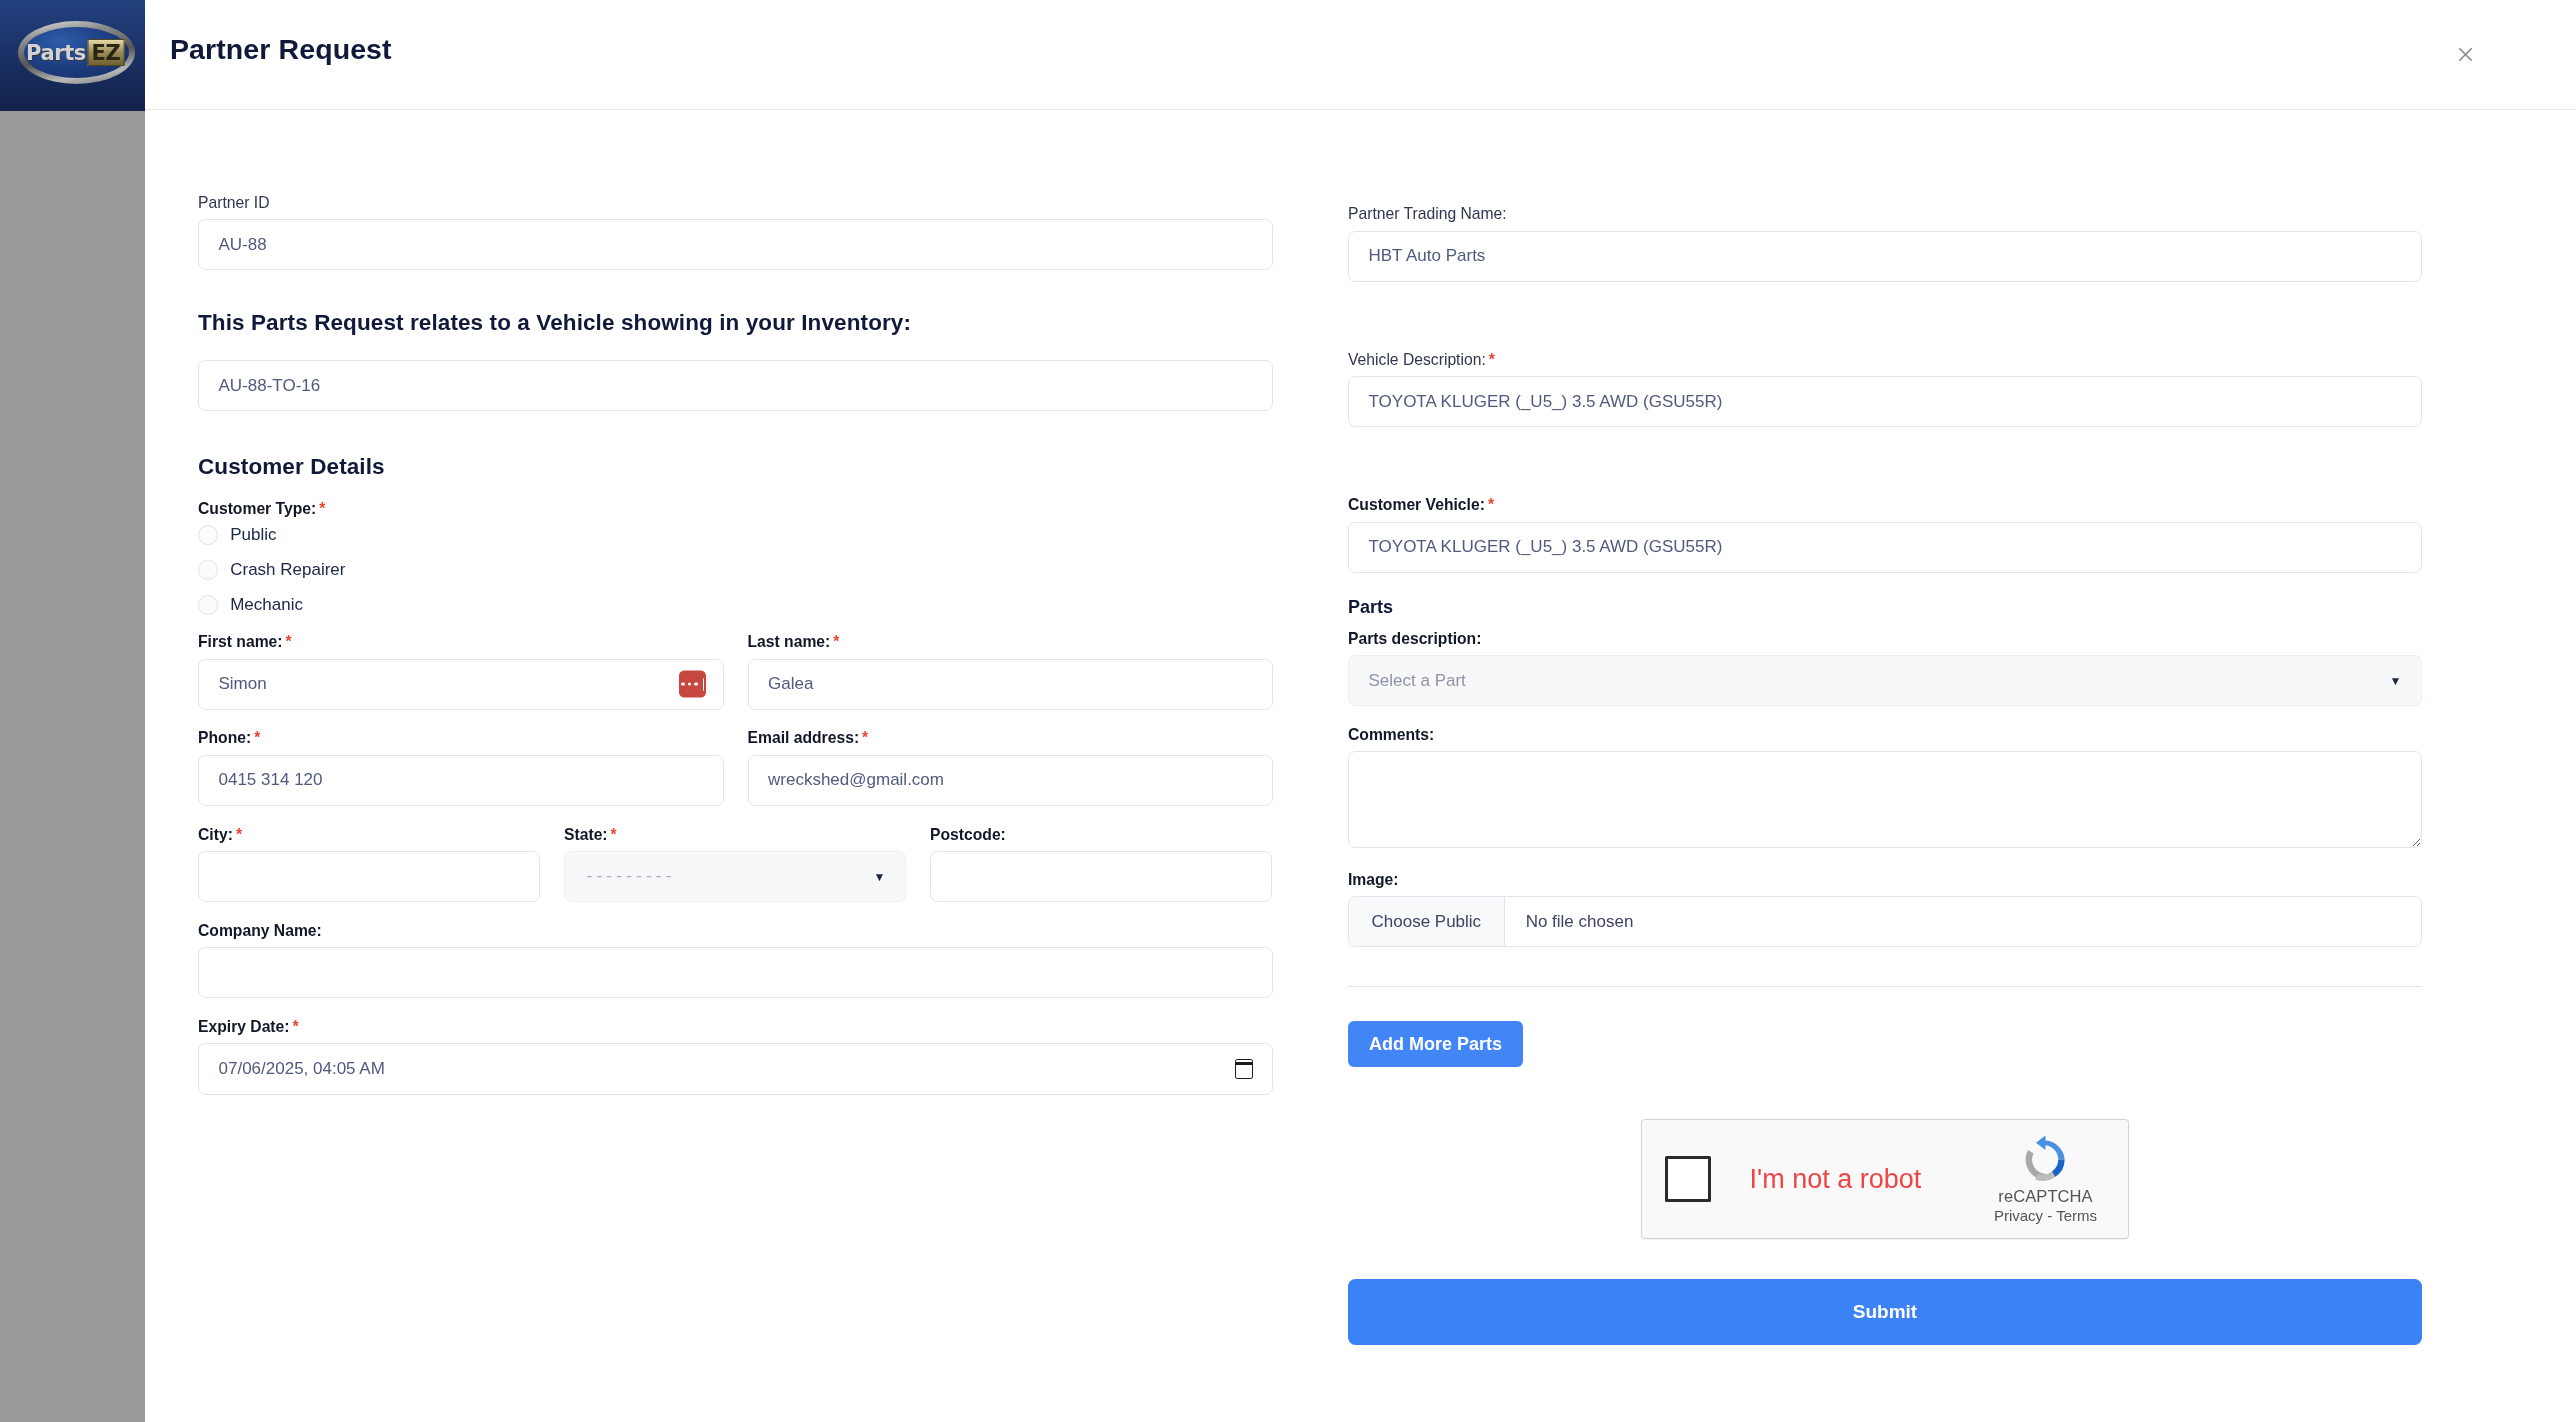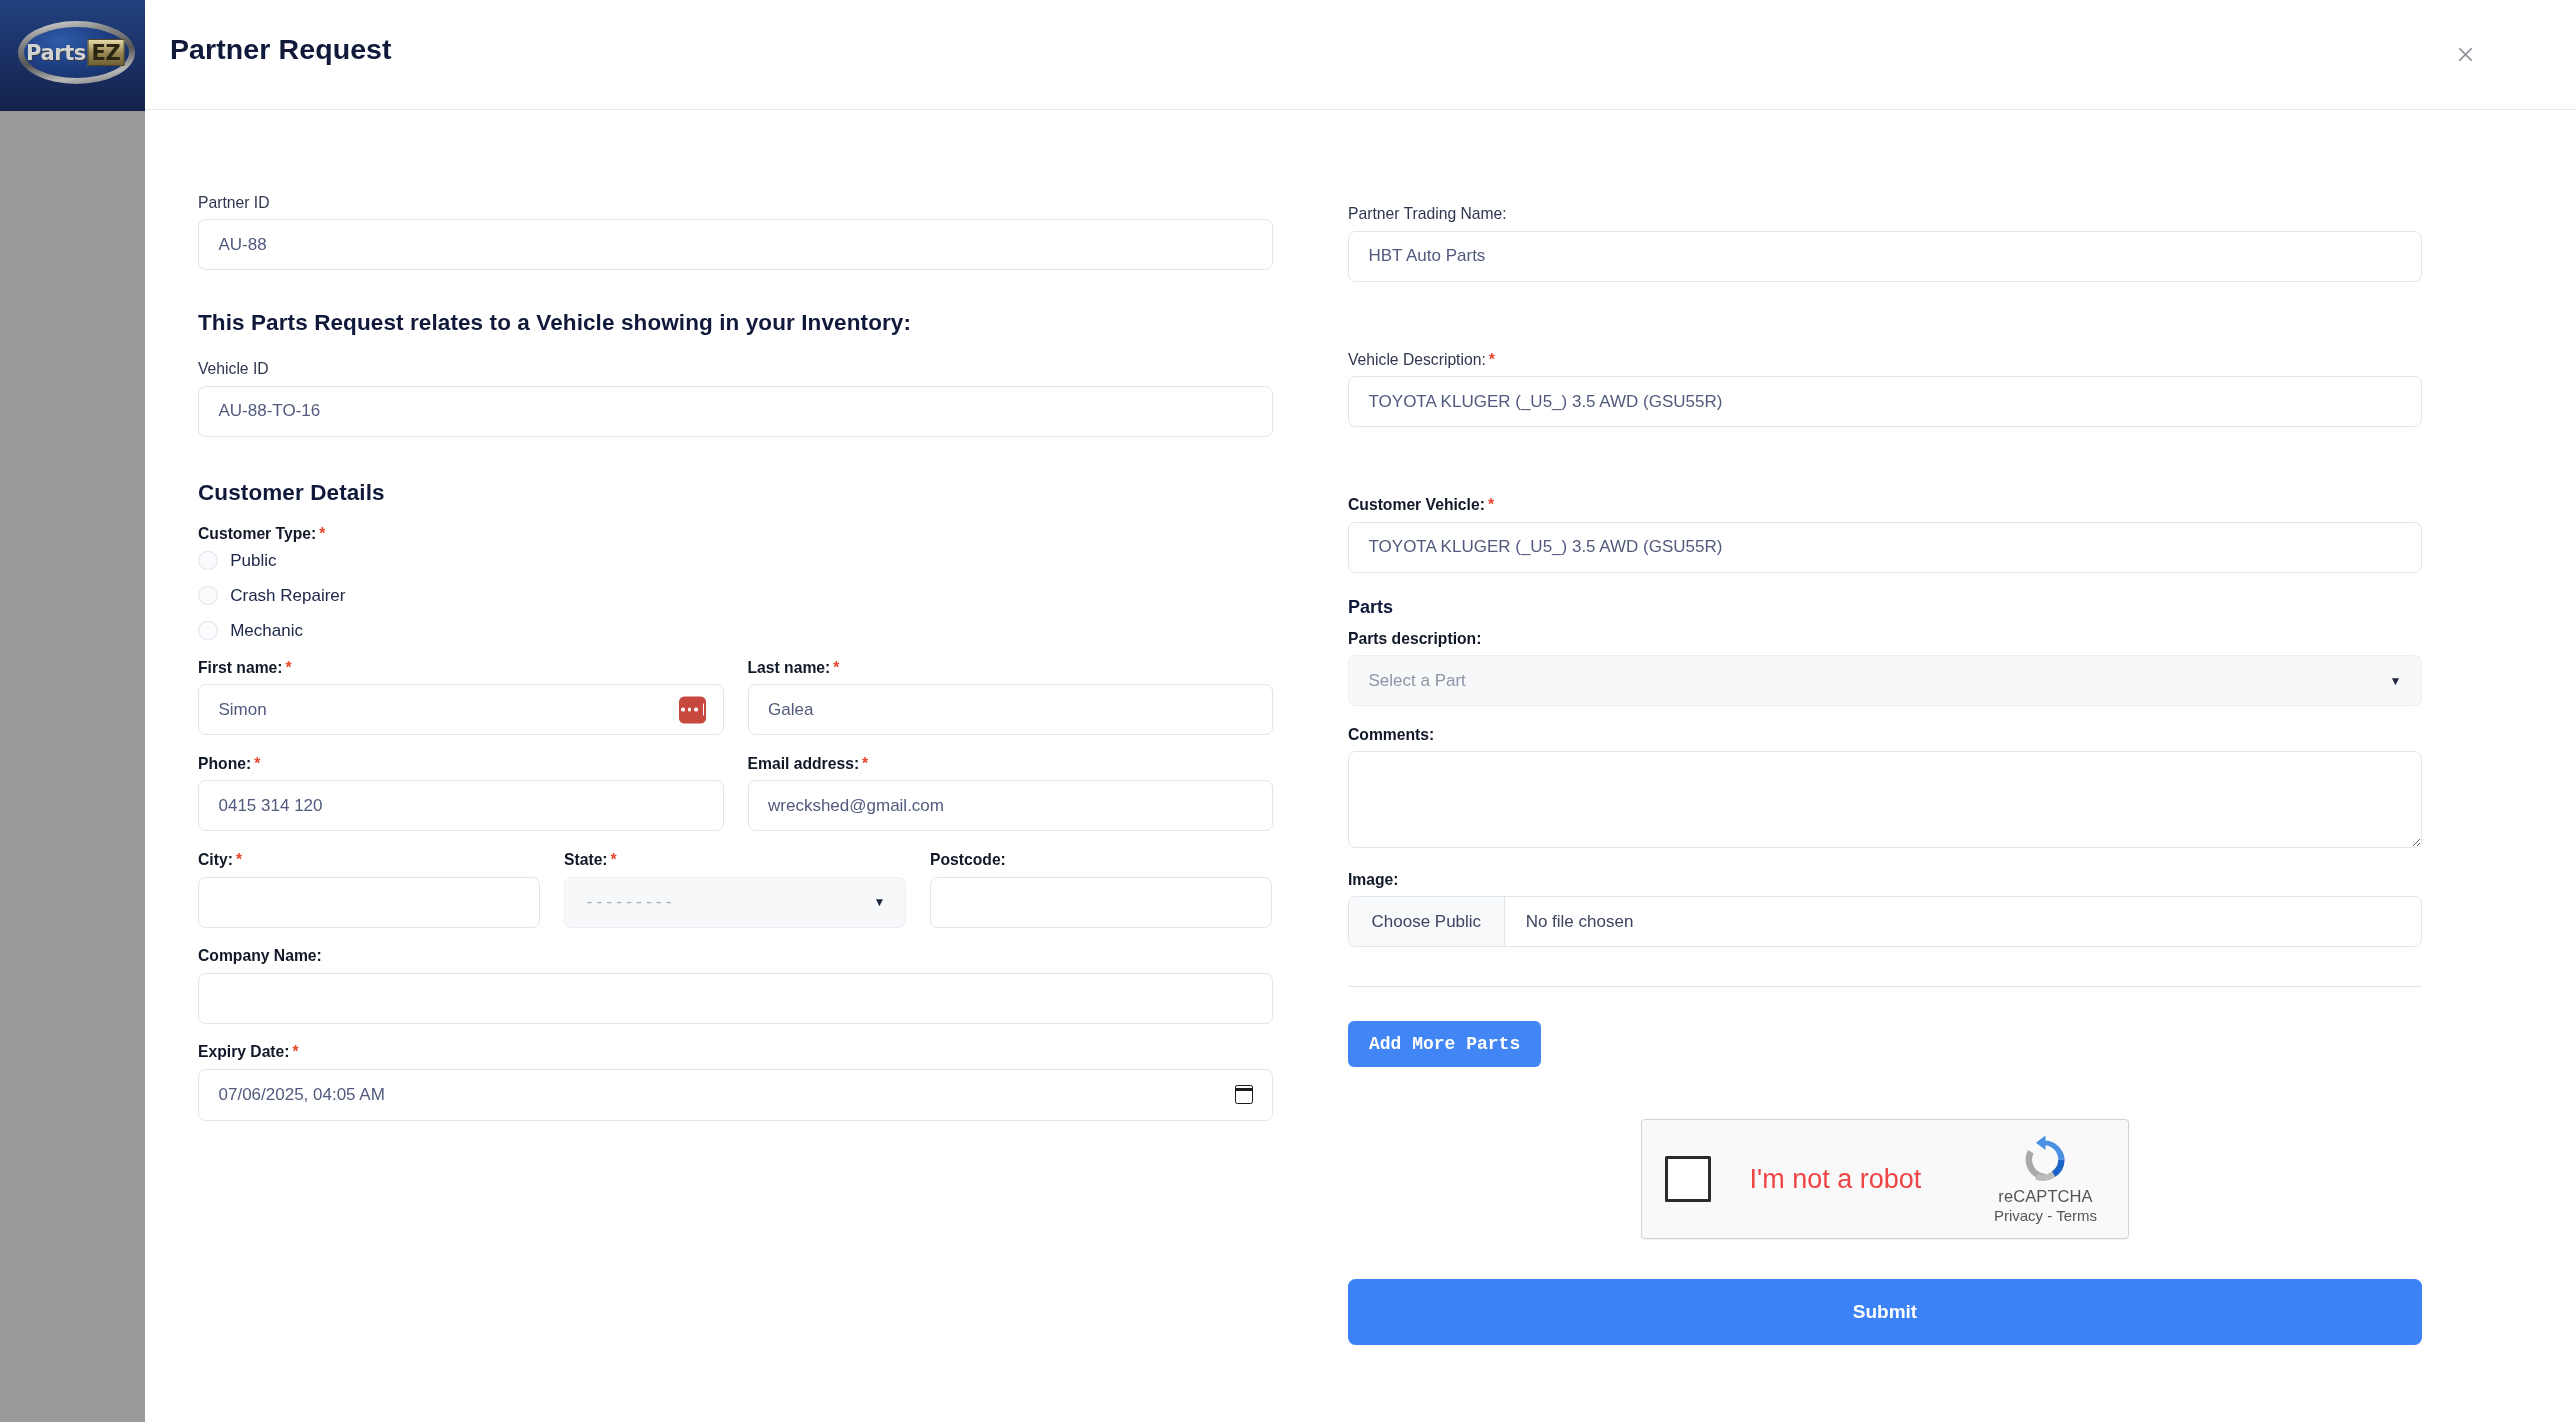--- a/index.html
+++ b/index.html
@@ -344,21 +344,21 @@
     border: none;
     border-top: 0.7px solid #e2e4ec;
     margin: 0;
   }
 
   .btn-primary {
     background: #4285f4;
     color: #fff;
     border: none;
     border-radius: 6px;
-    font-family: Liberation Mono, monospace;
+    font-family: Liberation Sans, sans-serif;
     font-size: 18px;
     font-weight: bold;
     padding: 12px 21px;
     height: 46px;
     cursor: pointer;
   }
   .btn-submit {
     width: 100%;
     height: 66px;
     background: #3b82f6;
@@ -457,21 +457,20 @@
       <div style="margin-top:25.5px;">
         <label class="field-label">Partner ID</label>
         <div class="input-box">
           <span>AU-88</span>
         </div>
       </div>
 
       <h3 class="section-title" style="margin-top:40px;">This Parts Request relates to a Vehicle showing in your Inventory:</h3>
 
       <div style="margin-top:24px;">
-        <label class="field-label">Vehicle ID</label>
         <div class="input-box">
           <span>AU-88-TO-16</span>
         </div>
       </div>
 
       <h3 class="section-title" style="margin-top:43px;">Customer Details</h3>
 
       <div style="margin-top:19.5px;">
         <label class="field-label bold">
           <span>Customer Type:</span><span class="req">*</span>

